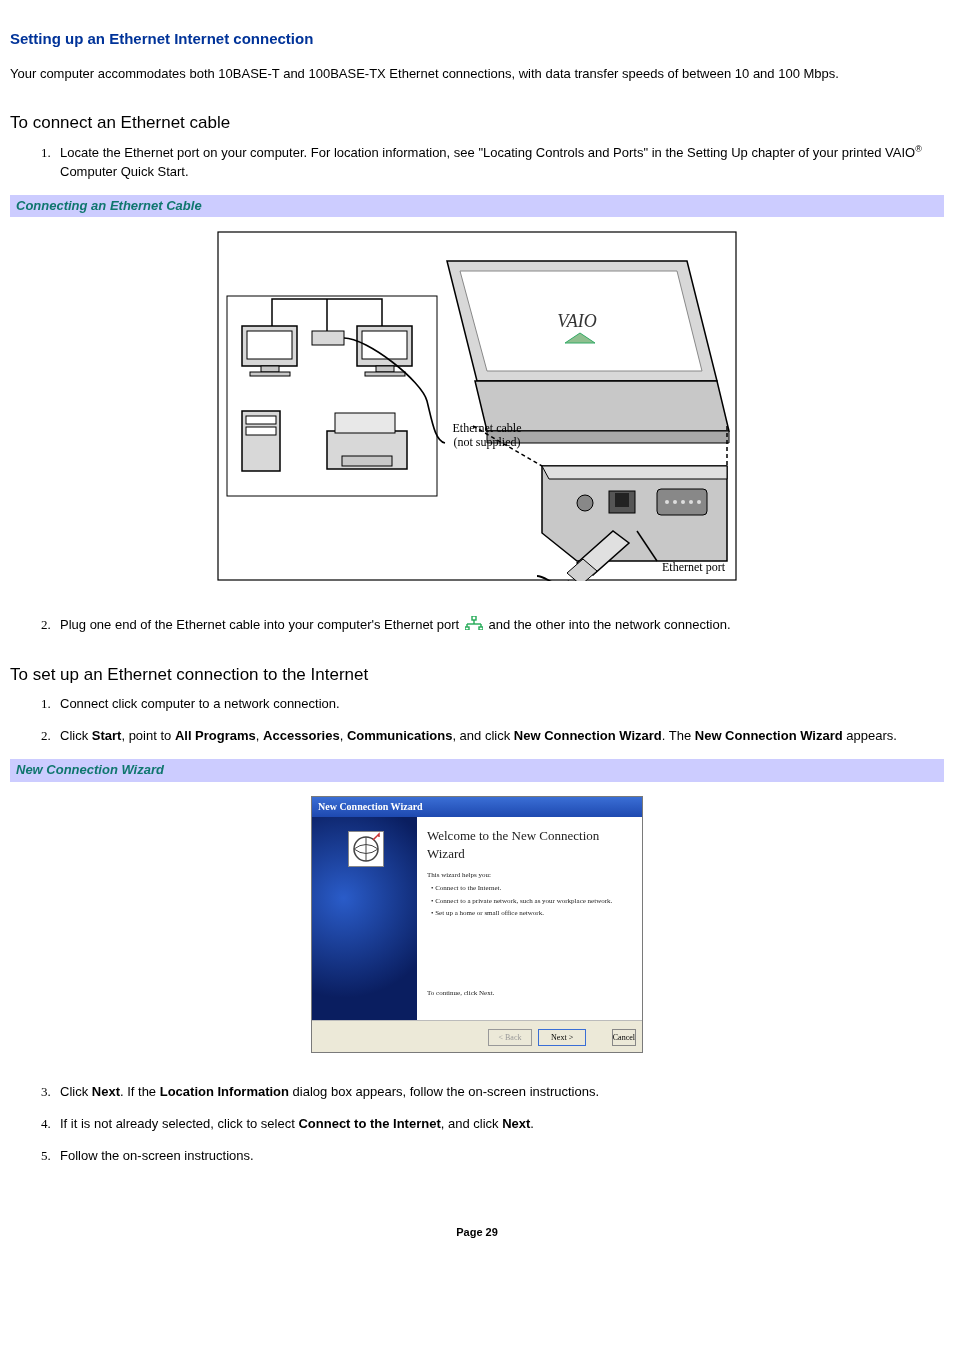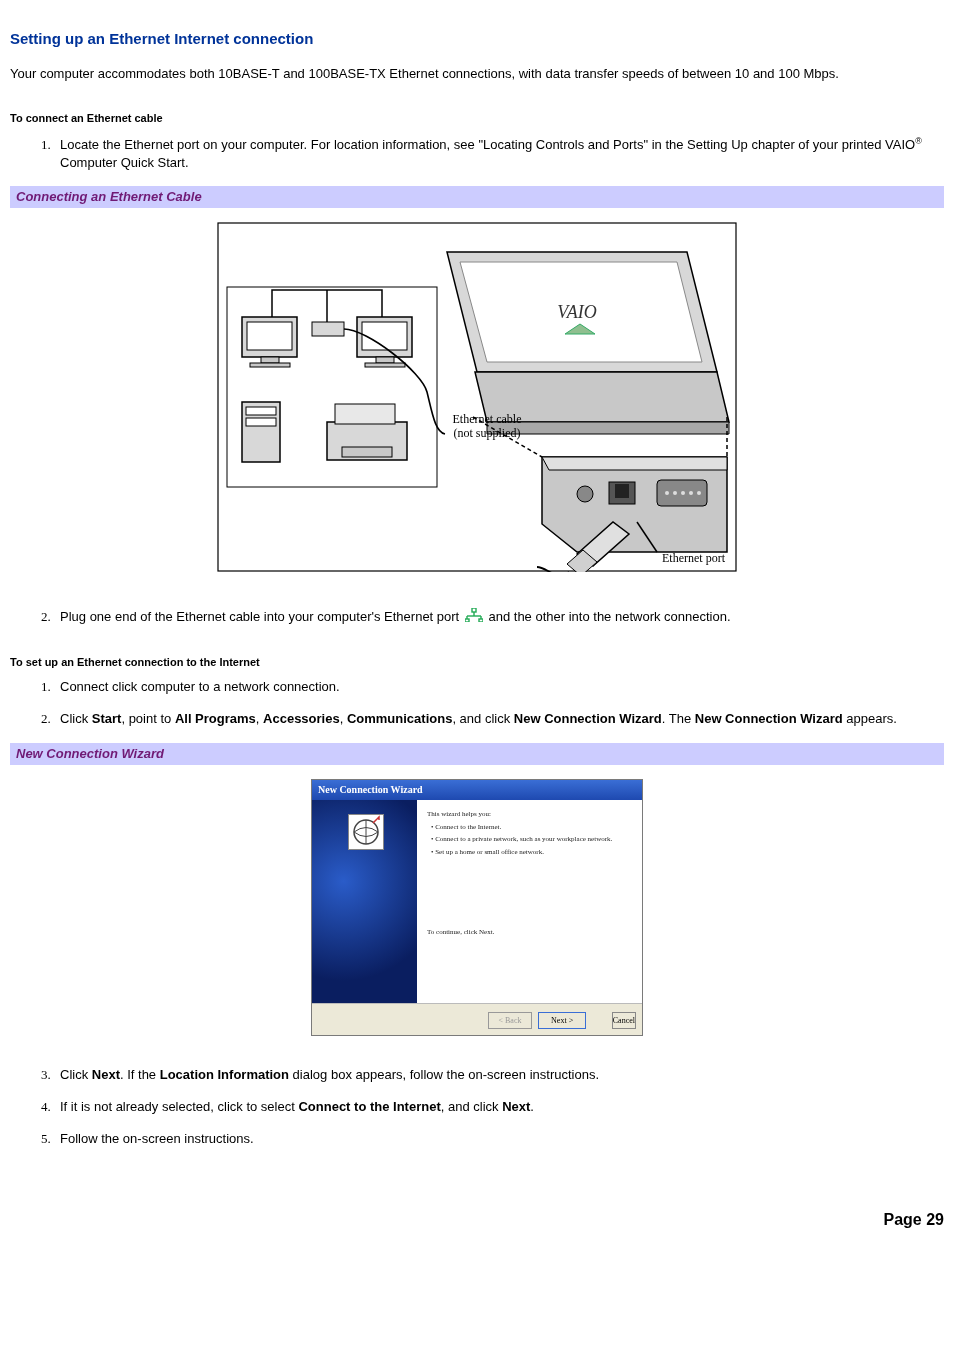--- a/index.html
+++ b/index.html
@@ -12,27 +12,27 @@
     line-height: 1.4;
   }
   h2.page-title {
     color: #003399;
     font-size: 15px;
     font-weight: bold;
     margin: 20px 0 14px 0;
   }
   p { margin: 16px 0; }
   .subhead {
-    font-weight: bold;
-    font-size: 11px;
+    font-weight: normal;
+    font-size: 17px;
     margin: 28px 0 8px 0;
   }
   .caption-bar {
     background: #ccccff;
-    color: #701a75;
+    color: #0f766e;
     font-style: italic;
     font-weight: bold;
     font-size: 13px;
     padding: 2px 6px;
     margin: 6px 0 0 0;
   }
   ol {
     margin: 6px 0 6px 0;
     padding-left: 44px;
   }
@@ -43,23 +43,23 @@
   ol li::marker {
     font-family: "Times New Roman", serif;
     font-size: 13px;
   }
   .figure-center {
     text-align: center;
     margin: 14px auto 30px auto;
   }
   .reg { font-size: 9px; vertical-align: super; }
   .page-footer {
-    text-align: right;
+    text-align: center;
     font-weight: bold;
-    font-size: 16px;
+    font-size: 11px;
     margin-top: 60px;
   }
   .net-icon {
     display: inline-block;
     vertical-align: middle;
     margin: 0 2px;
   }
   
   b { font-weight: bold; }
 </style>
@@ -203,20 +203,21 @@
         <div style="position:absolute;top:14px;left:36px;width:34px;height:34px;background:#fff;border:1px solid #888;">
           <svg width="34" height="34" viewBox="0 0 34 34">
             <circle cx="17" cy="17" r="12" fill="none" stroke="#444" stroke-width="1.5"></circle>
             <path d="M5 17 Q17 8 29 17 M5 17 Q17 26 29 17 M17 5 L17 29" fill="none" stroke="#444" stroke-width="1"></path>
             <path d="M24 8 L30 2 M28 4 L30 2 L30 5" fill="none" stroke="#c33" stroke-width="1.5"></path>
           </svg>
         </div>
       </div>
 
       <div style="flex:1;padding:10px 10px 8px 10px;font-family:Tahoma,Verdana;font-size:8px;color:#222;min-height:185px;">
+        <div style="font-family:'Times New Roman',serif;font-size:13px;margin-bottom:8px;">Welcome to the New Connection Wizard</div>
         <div style="font-size:7px;margin-bottom:2px;">This wizard helps you:</div>
         <div style="font-size:7px;margin:3px 0 3px 4px;">• <span>Connect to the Internet.</span></div>
         <div style="font-size:7px;margin:3px 0 3px 4px;">• <span>Connect to a private network, such as your workplace network.</span></div>
         <div style="font-size:7px;margin:3px 0 3px 4px;">• <span>Set up a home or small office network.</span></div>
         <div style="font-size:7px;margin-top:70px;">To continue, click Next.</div>
       </div>
     </div>
     
     <div style="background:#ece9d8;border-top:1px solid #bbb;padding:6px;text-align:right;">
       <span style="display:inline-block;border:1px solid #999;background:#ece9d8;color:#999;font-family:Tahoma;font-size:8px;padding:2px 10px;margin-right:2px;">&lt; Back</span>

